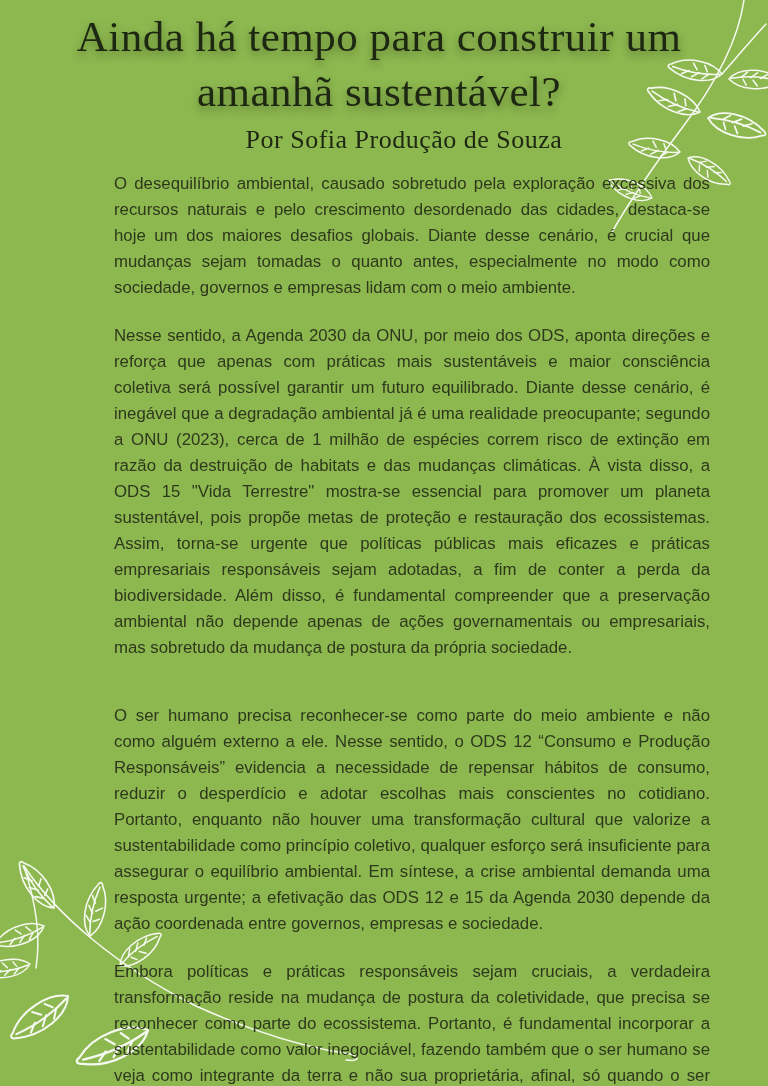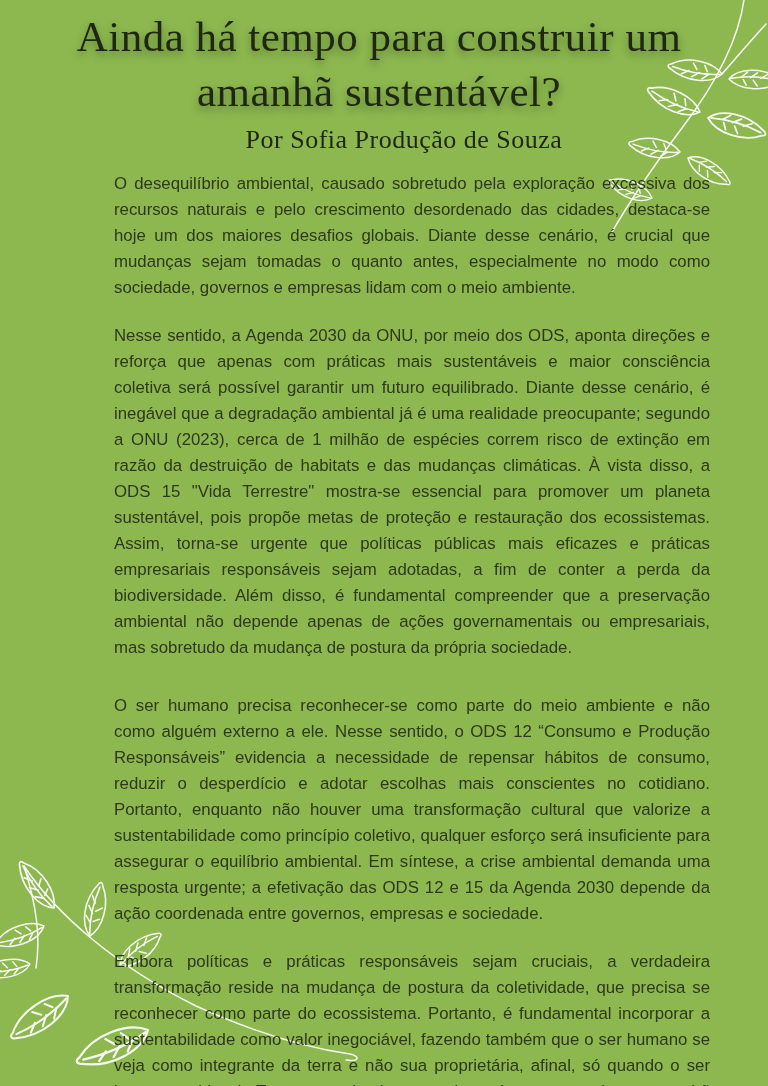--- a/index.html
+++ b/index.html
@@ -56,21 +56,21 @@
     letter-spacing:.5px;
   }
   article.body-text{
     margin:16px 58px 0 94px;
     color:var(--body-text,#2e381c);
     font-size:16.8px;
     line-height:26px;
     text-align:justify;
   }
   article.body-text p{margin:0 0 22px 0;}
-  article.body-text p.gap-before{margin-top:32px;}
+  article.body-text p.gap-before{margin-top:42px;}
 </style>
 </head>
 <body>
 
 <div class="page">
 
   <div class="decor decor-tr">
     <svg viewBox="0 0 172 234" width="172" height="234" aria-hidden="true">
       <defs>
         <g id="lfA">

